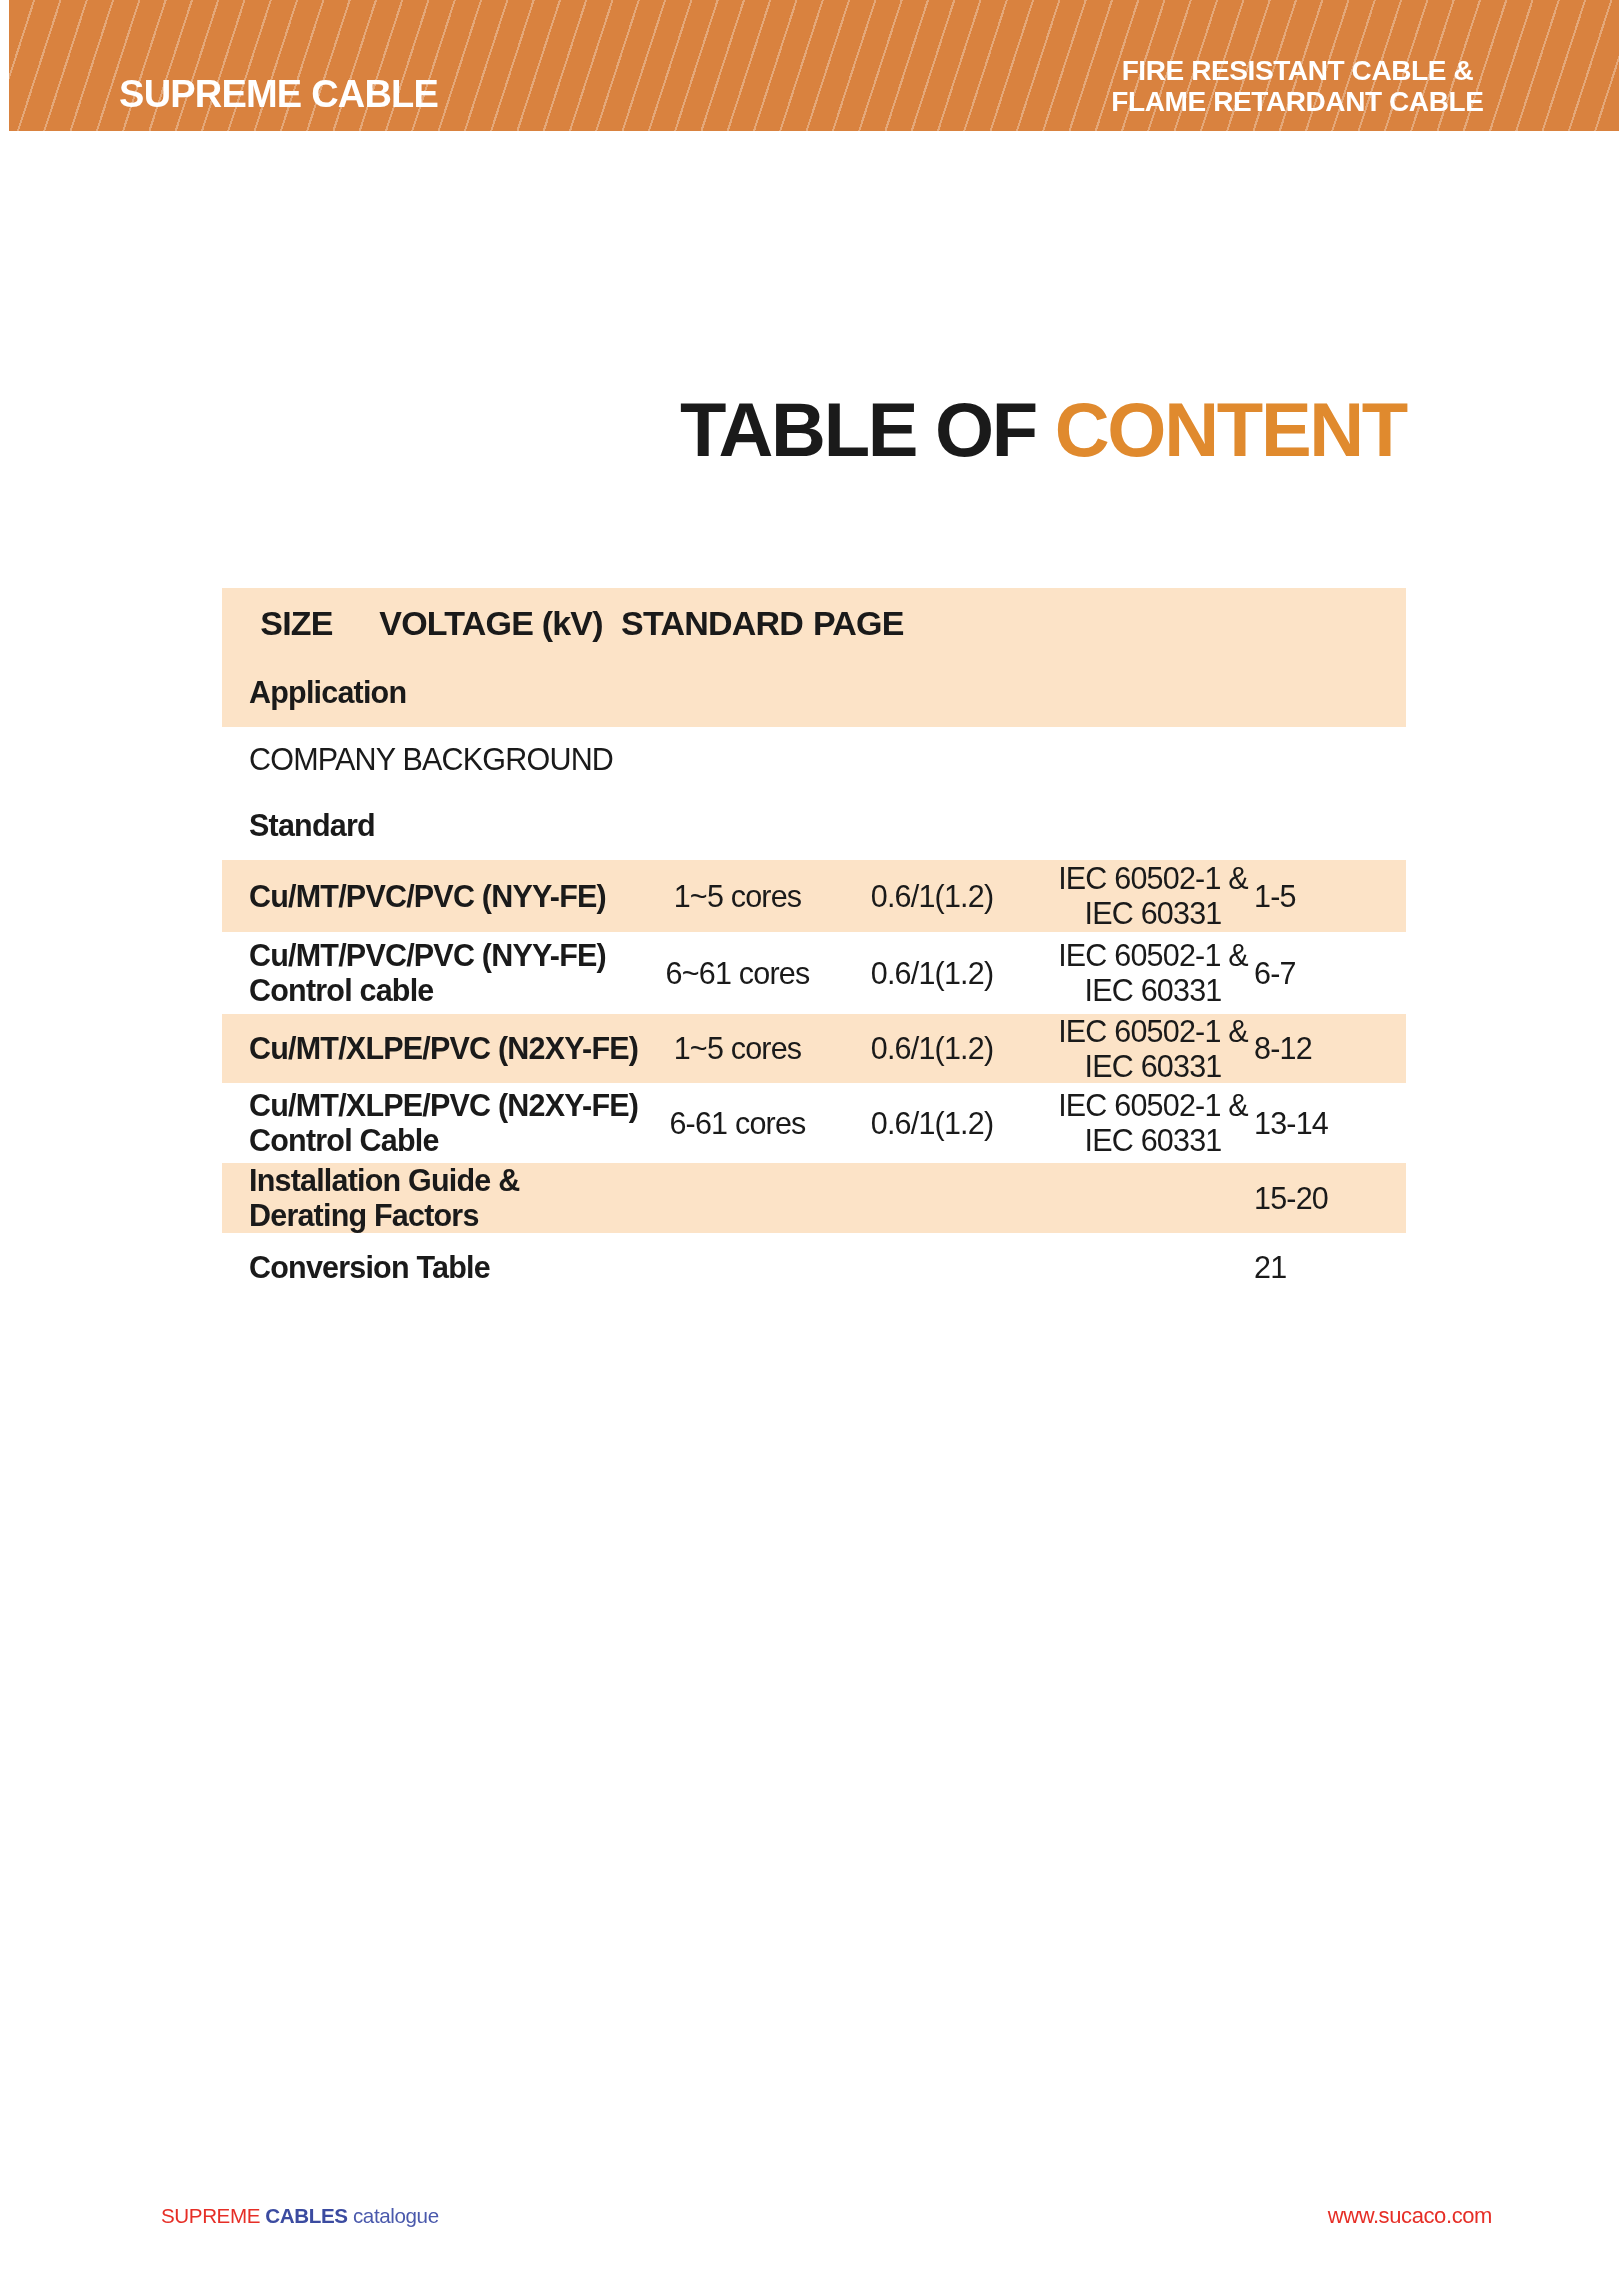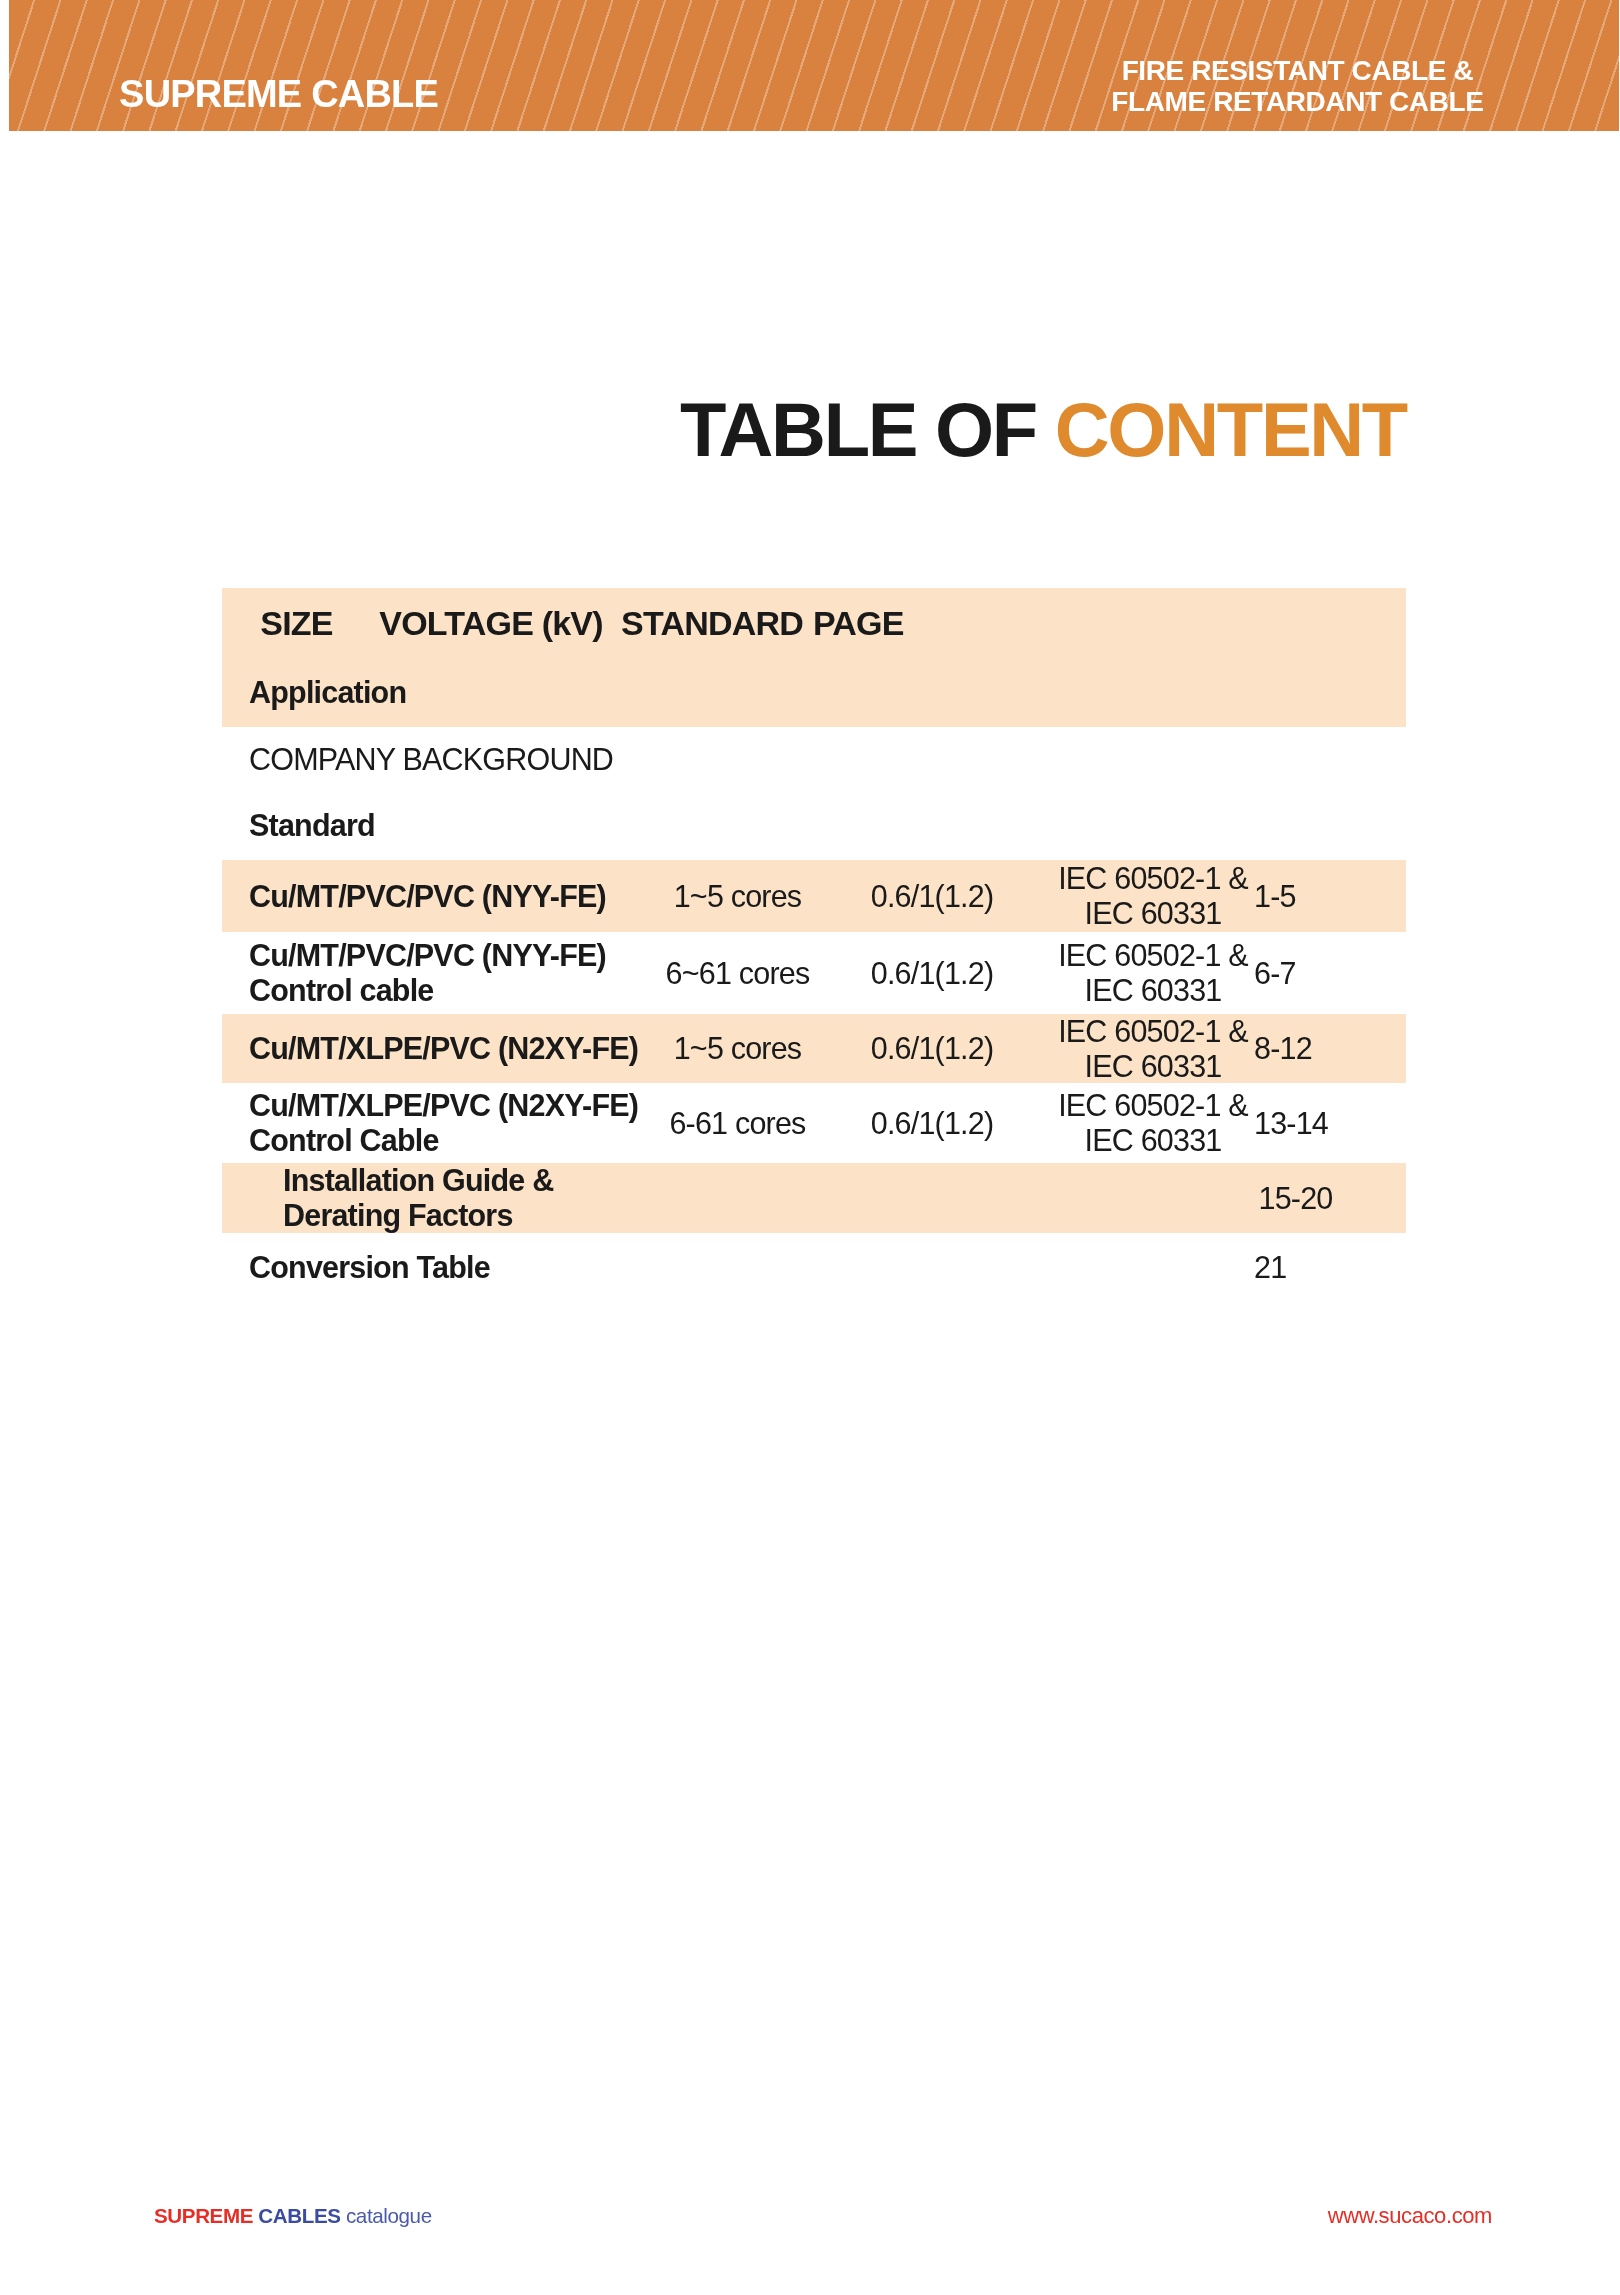--- a/index.html
+++ b/index.html
@@ -44,28 +44,28 @@
   .hdr .c1{padding-left:77px;}
   .body-text{font-size:30.5px;letter-spacing:-0.8px;line-height:35px;}
   .bold{font-weight:bold;}
   .r-company{height:64px;}
   .r-application{height:69px;}
   .r-standard{height:69px;}
   .r-nyy{height:72px;}
   .r-nyy-ctl{height:82px;}
   .r-n2xy{height:69px;}
   .r-n2xy-ctl{height:80px;}
-  .r-install{height:70px;padding-left:34px;}
+  .r-install{height:70px;}
   .r-conv{height:68px;}
   .two-line span{display:block;}
   
   .footer-brand{
     position:absolute;left:154px;top:2204px;font-size:20.6px;letter-spacing:-0.4px;white-space:nowrap;
   }
-  .fb-red{color:#e62e26;font-weight:bold;}
+  .fb-red{color:#e62e26;font-weight:normal;margin-left:7px;}
   .fb-blue{color:#3b4ba0;font-weight:bold;}
   .fb-cat{color:#4a59ac;font-weight:normal;}
   .footer-site{
     position:absolute;right:128px;top:2203px;font-size:22px;color:#e62e26;
     letter-spacing:-0.4px;text-decoration:none;white-space:nowrap;
   }
 </style>
 </head>
 <body>
 

